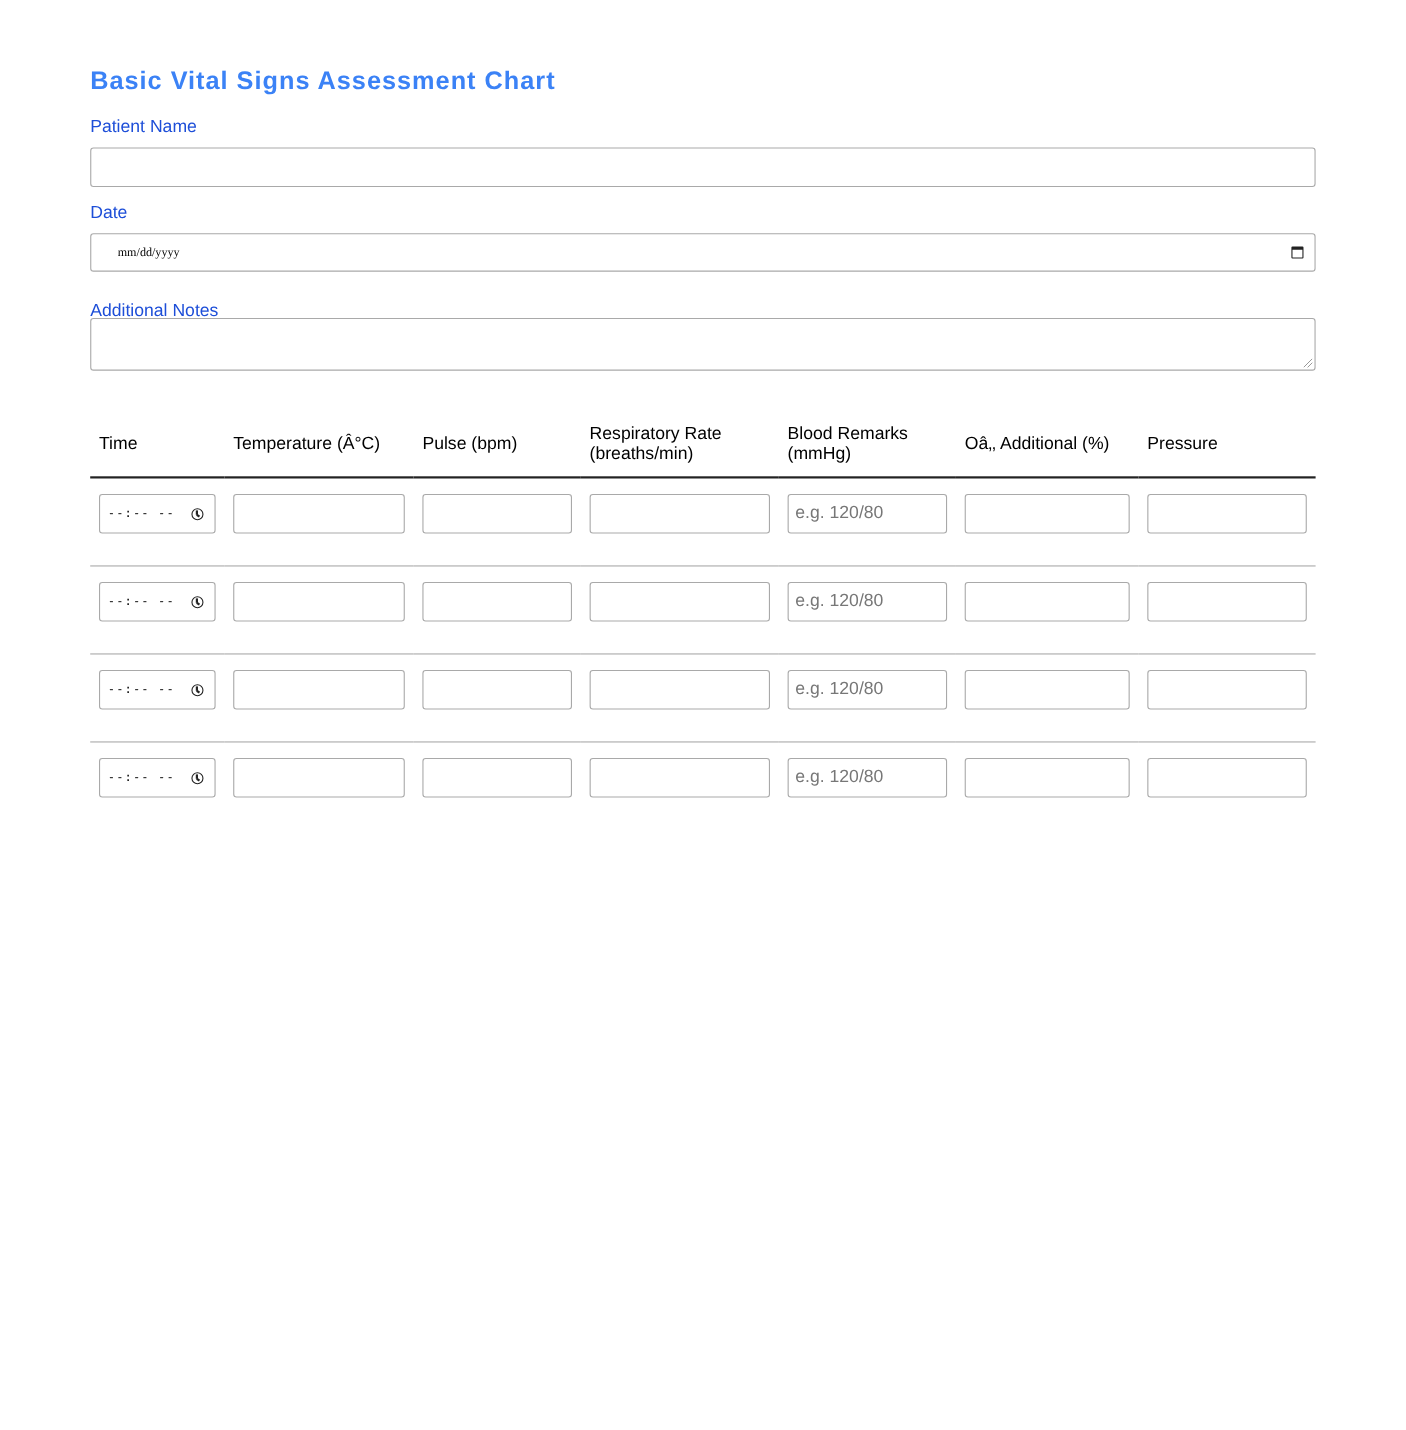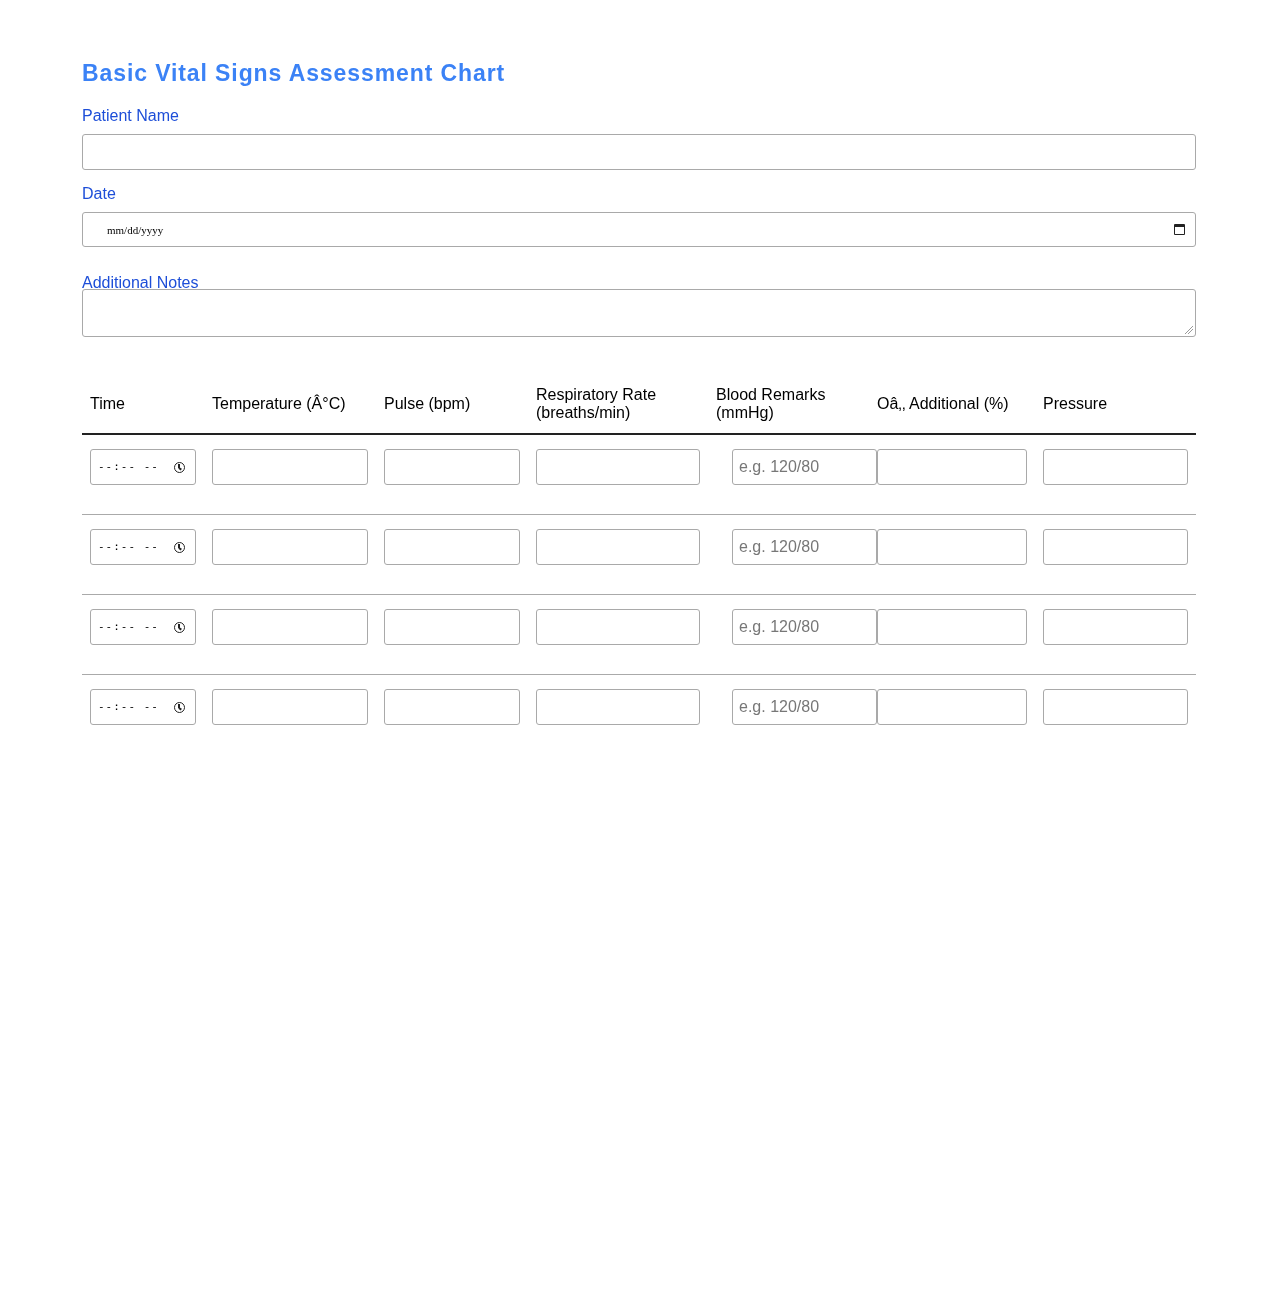--- a/index.html
+++ b/index.html
@@ -67,21 +67,21 @@
       position: absolute; right: 10px; top: 12px; width: 11px; height: 11px;
       box-sizing: border-box; border: 1.5px solid #222; border-radius: 50%;
     }
     .clock-icon::before {
       content: ""; position: absolute; left: 3px; top: 1px; width: 1.5px; height: 4px; background: #222;
     }
     .clock-icon::after {
       content: ""; position: absolute; left: 3.5px; top: 4px; width: 3px; height: 1.5px; background: #222;
       transform: rotate(35deg); transform-origin: left center;
     }
-    .placeholder { color: #777; margin-left: 16px; }
+    .placeholder { color: #777; }
   </style>
 </head>
 <body>
 
 <div class="container">
   <h1>Basic Vital Signs Assessment Chart</h1>
 
   <div class="label" style="top:107px;">Patient Name</div>
   <div class="field f-name"></div>
 

